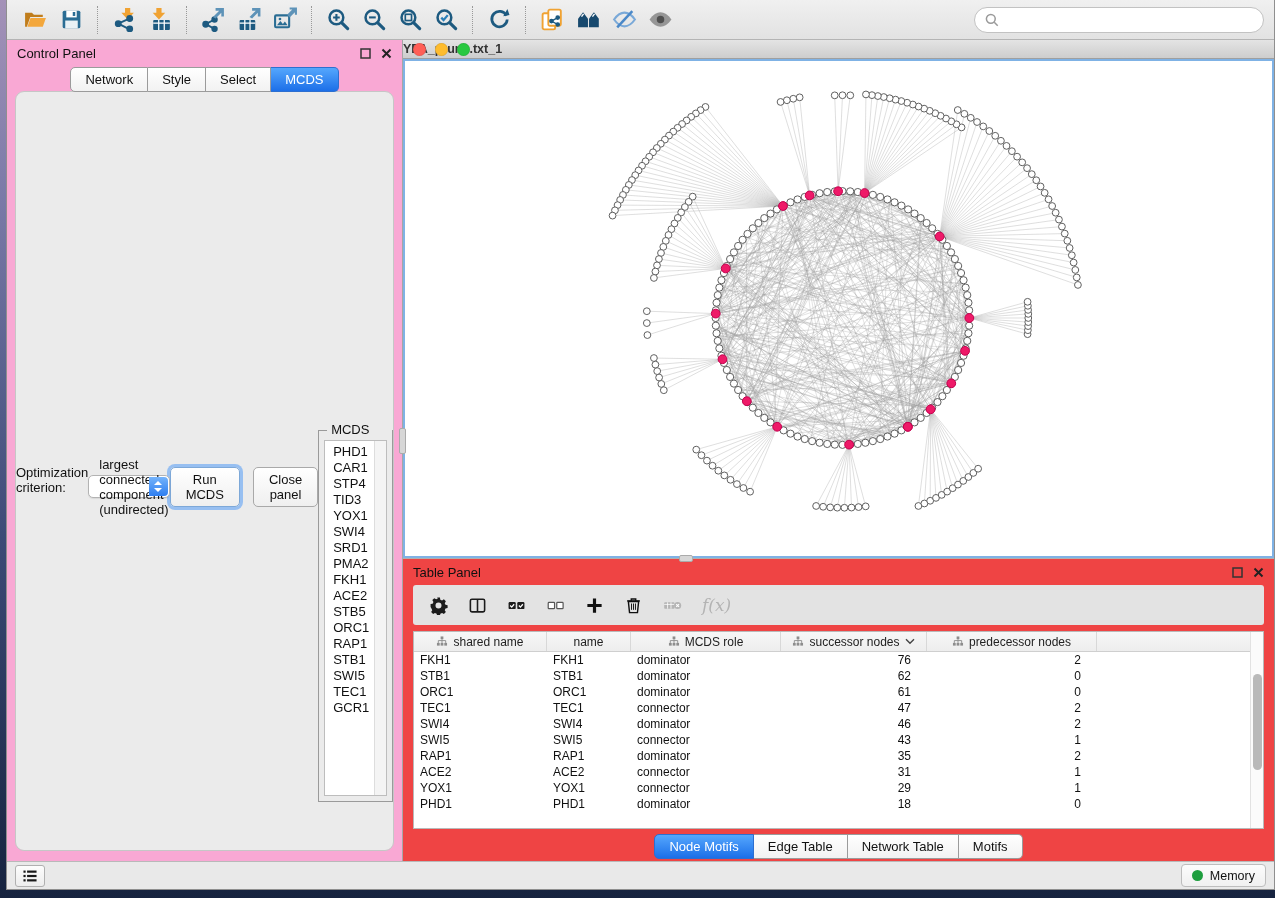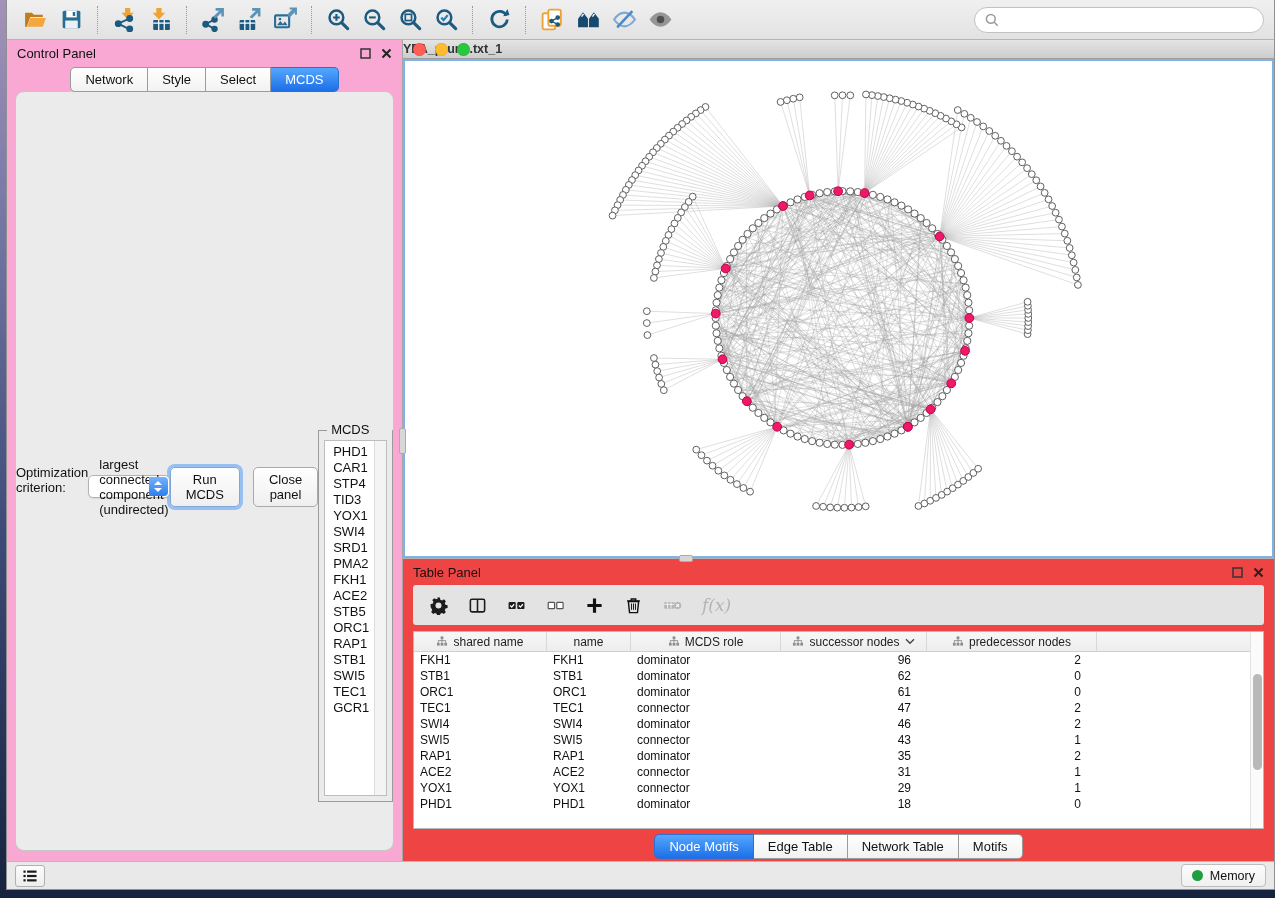--- a/index.html
+++ b/index.html
@@ -1288,21 +1288,21 @@
                 </svg>
                 <span>predecessor nodes</span>
               </div>
               <div class="th"></div>
             </div>
           <div class="tbody" id="nt-body">
               <div class="tr">
                 <div class="td">FKH1</div>
                 <div class="td">FKH1</div>
                 <div class="td">dominator</div>
-                <div class="td num">96</div>
+                <div class="td num">76</div>
                 <div class="td num">2</div>
               </div>
               <div class="tr">
                 <div class="td">STB1</div>
                 <div class="td">STB1</div>
                 <div class="td">dominator</div>
                 <div class="td num">62</div>
                 <div class="td num">0</div>
               </div>
               <div class="tr">

